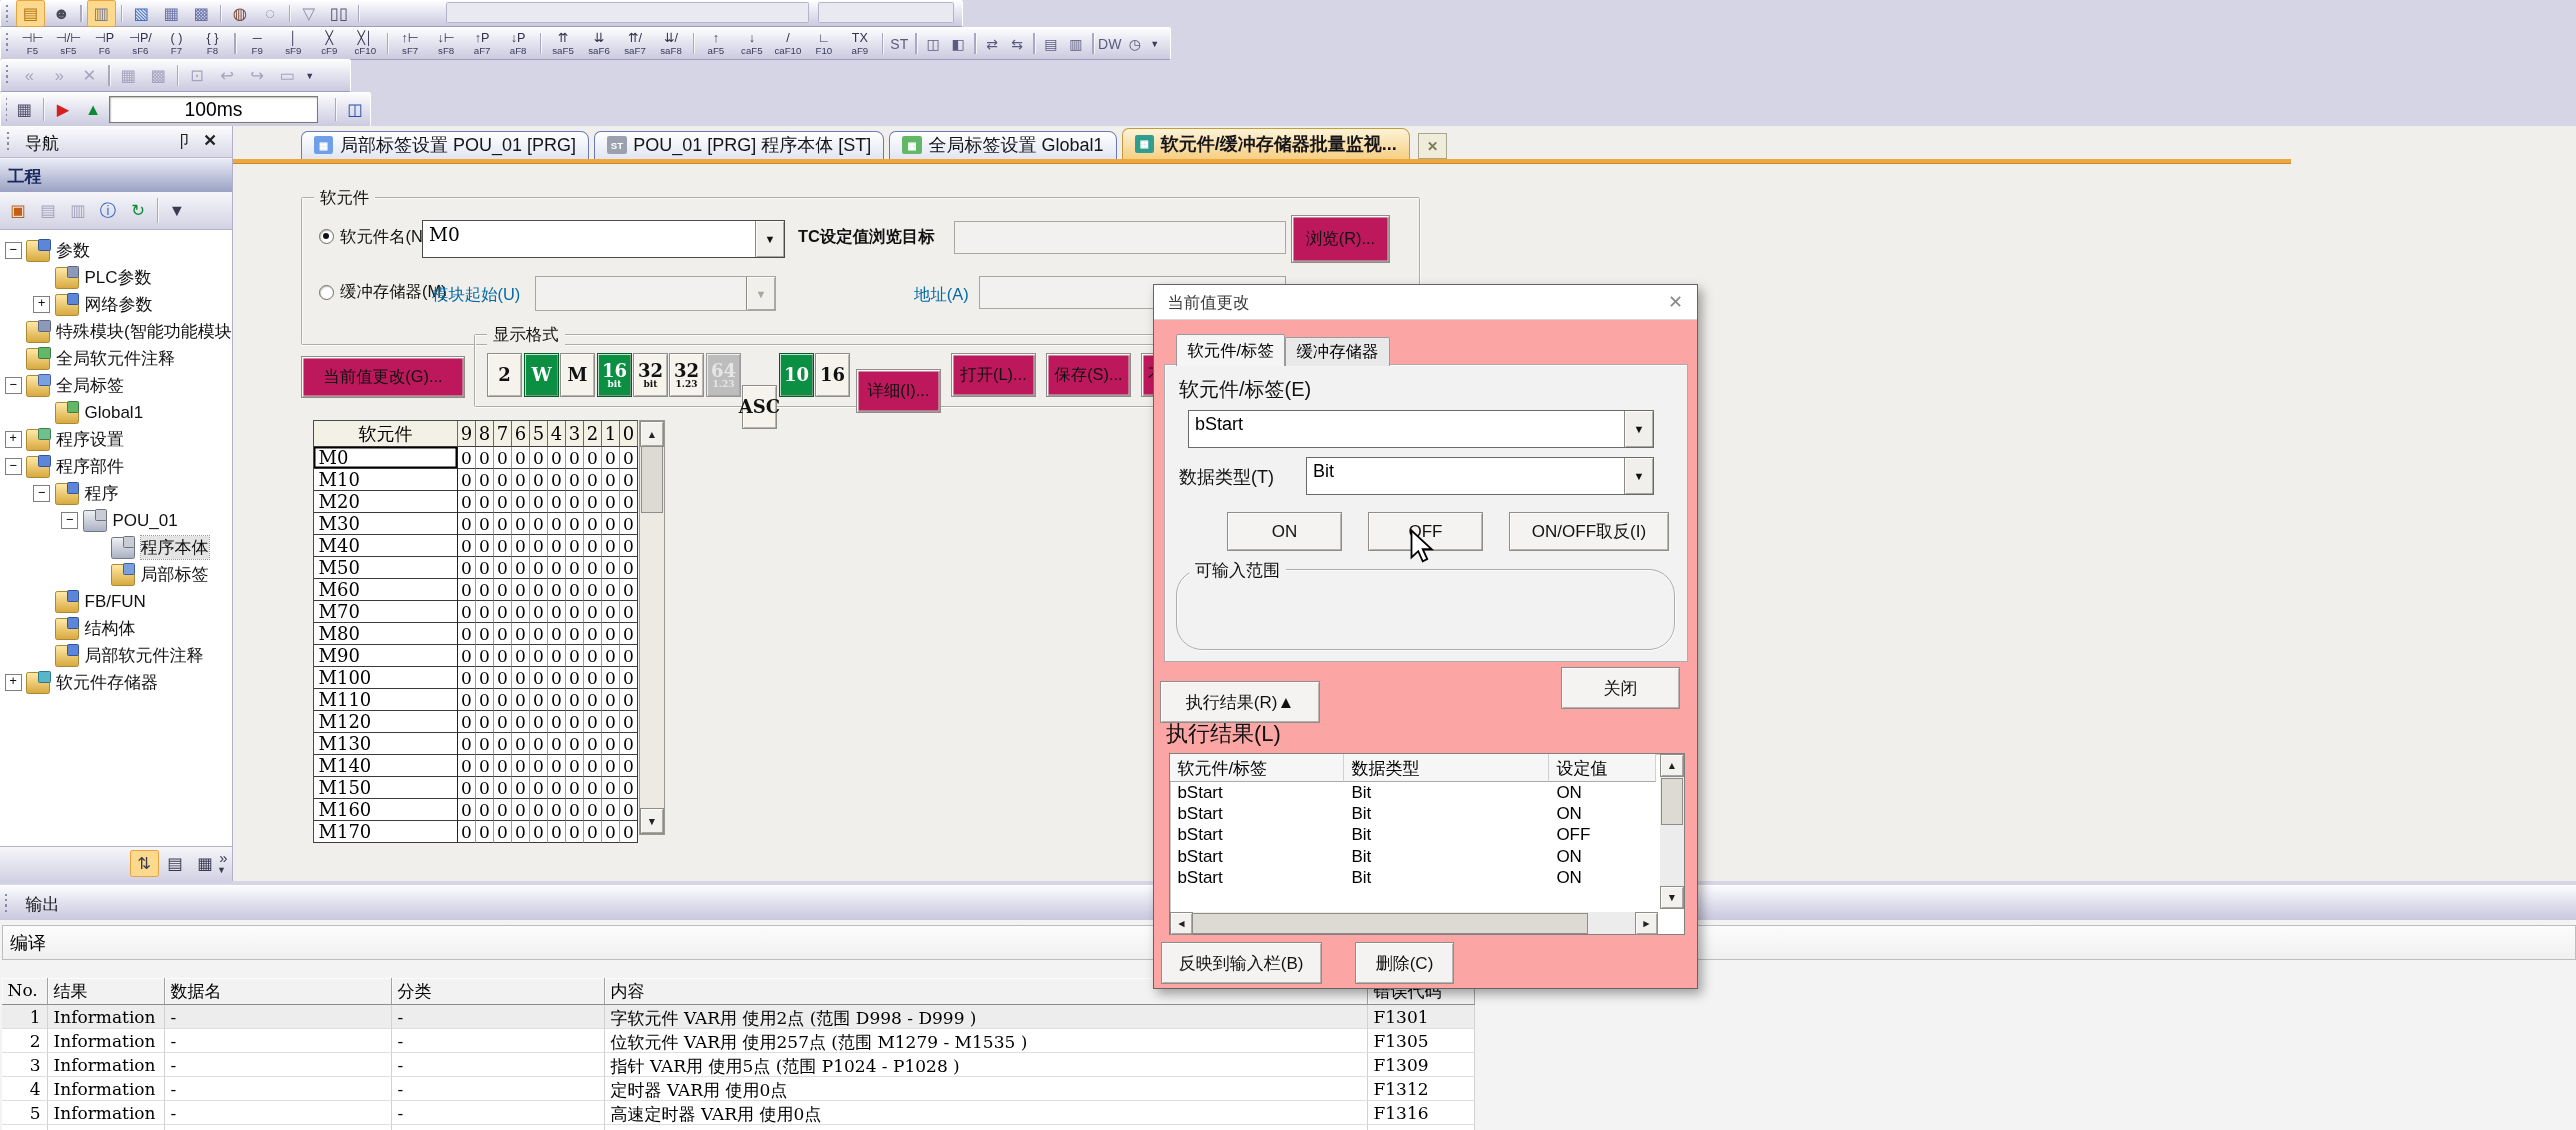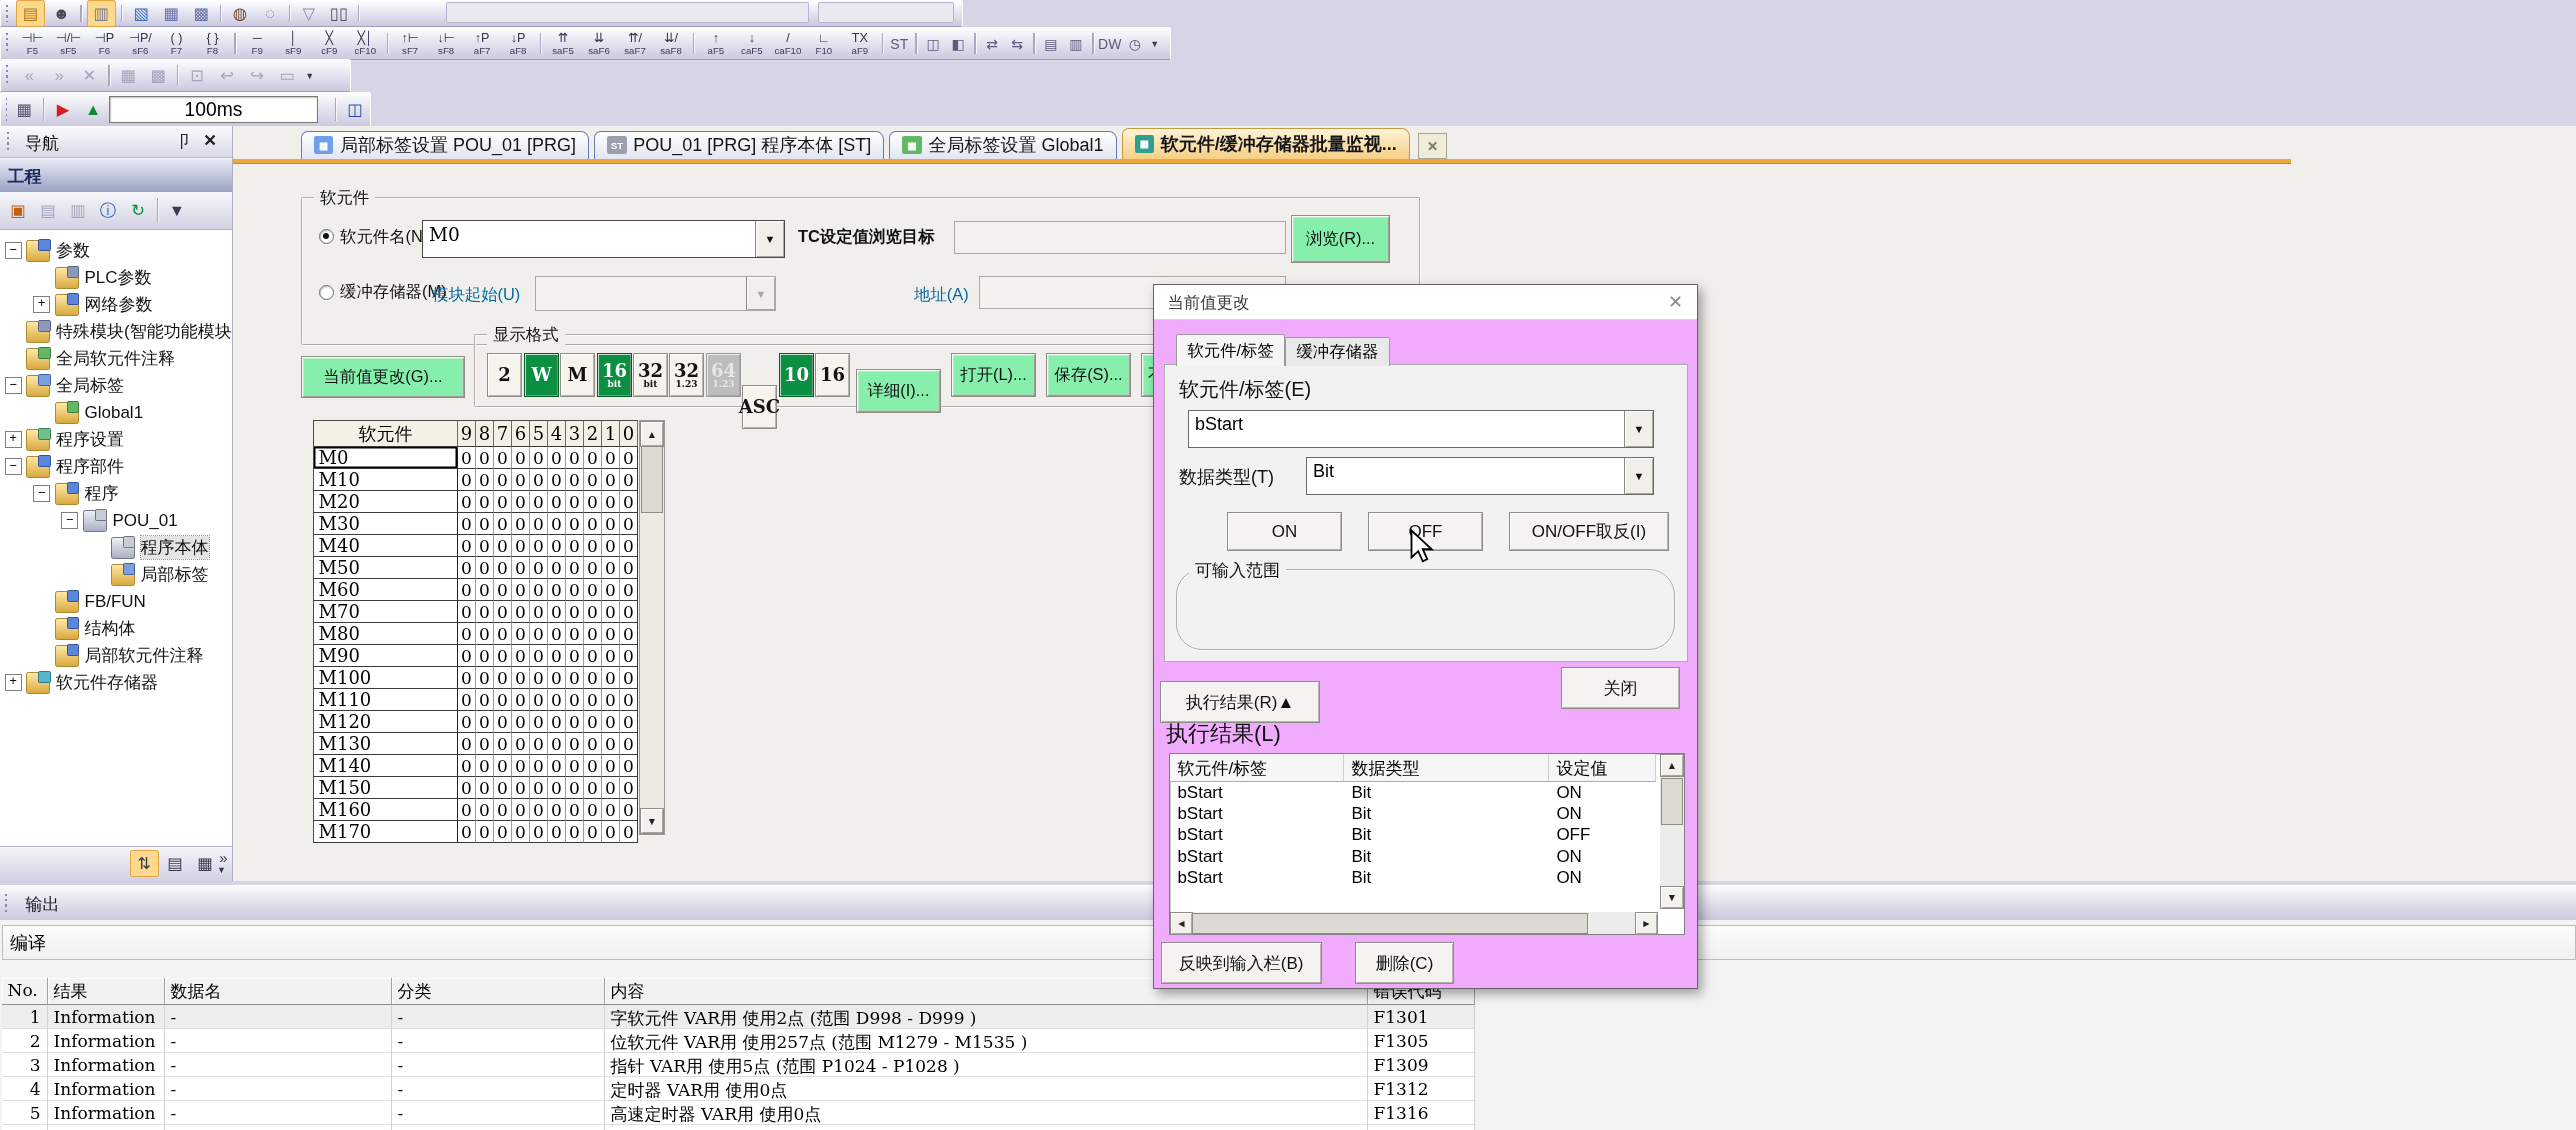--- a/index.html
+++ b/index.html
@@ -12,21 +12,21 @@
   .ti{width:27px;height:25px;margin:0 1.5px;border-radius:2.2px;display:flex;align-items:center;justify-content:center;font-size:16.4px;}
   .ti.hl{background:#fcd98c;border:0.7px solid #e8a33f;}
   .ti.dim{color:#a5a4bd !important;}
   .lbtn{width:36px;height:33px;display:flex;flex-direction:column;align-items:center;justify-content:center;color:#32324e;}
   .lg{font-size:12.6px;line-height:15px;}
   .ll{font-size:9.7px;line-height:9.7px;color:#3c3c5a;}
   .xbtn{width:25px;height:28px;display:flex;flex-direction:column;align-items:center;justify-content:center;color:#5c5b7e;font-size:14px;}
   .flatfield{position:absolute;background:#e9e9f2;border:0.7px solid #b4b3cc;border-radius:1.5px;}
   .ddown{font-size:9px;color:#3c3c5a;margin:0 3px;}
   
-  .b3{background:#86efac;border:0.7px solid #8e8d88;box-shadow:inset 0.7px 0.7px 0 #ffffff,inset -0.7px -0.7px 0 #8f8e89,inset 1.5px 1.5px 0 #eae8e3,inset -1.5px -1.5px 0 #c9c7c1;display:flex;align-items:center;justify-content:center;font-size:16.4px;color:#111;}
+  .b3{background:#be185d;border:0.7px solid #8e8d88;box-shadow:inset 0.7px 0.7px 0 #ffffff,inset -0.7px -0.7px 0 #8f8e89,inset 1.5px 1.5px 0 #eae8e3,inset -1.5px -1.5px 0 #c9c7c1;display:flex;align-items:center;justify-content:center;font-size:16.4px;color:#111;}
   .sunken{background:#fff;border:0.7px solid #7b7a75;box-shadow:inset 0.7px 0.7px 1.5px #aeadA8;}
   .dis{background:#f2f1ef;border:0.7px solid #a8a7a2;box-shadow:none;}
   .gb{position:absolute;border:0.7px solid #aeadA8;box-shadow:inset 0.7px 0.7px 0 #fff,0.7px 0.7px 0 #fff;border-radius:1.5px;}
   .gbl{position:absolute;top:-11px;left:12px;background:#f0efeb;padding:0 6px;font-size:16.4px;color:#111;}
   .radio{position:absolute;width:13.4px;height:13.4px;border-radius:50%;background:#fff;border:0.7px solid #6e6d68;box-shadow:inset 0.7px 0.7px 1.5px #b5b4ae;}
   .radio.on::after{content:"";position:absolute;left:3px;top:3px;width:6px;height:6px;border-radius:50%;background:#111;}
   .lbl{position:absolute;font-size:16.4px;color:#111;white-space:nowrap;}
   .lbl.gray{color:#0369a1;}
   .combo{position:absolute;background:#fff;border:0.7px solid #4a4a46;display:flex;}
   .combo .val{flex:1;font-size:18.6px;padding:3px 6px;font-family:"DejaVu Serif",serif;}
@@ -57,21 +57,21 @@
   #dev-grid .hc{background:#f3f0e6;border-right:0.7px solid #6b6a66;border-bottom:0.7px solid #3a3a38;font-size:18px;display:flex;align-items:center;justify-content:center;height:25px;}
   #dev-grid .nc{border-right:1.5px solid #222;border-bottom:0.7px solid #3a3a38;font-size:18px;padding-left:4.5px;display:flex;align-items:center;height:21px;}
   #dev-grid .bc{border-right:0.7px solid #9c9c98;border-bottom:0.7px solid #3a3a38;font-size:17px;display:flex;align-items:center;justify-content:center;height:21px;}
   #dev-grid .bc.last{border-right:0.7px solid #3a3a38;}
   #dev-grid .nc.sel{box-shadow:inset 0 0 0 1.5px #000;}
   
   .sb{position:absolute;background:#eceae3;border:0.7px solid #9a9994;}
   .sbb{position:absolute;left:0;right:0;height:24px;background:#f3f1ed;border:0.7px solid #8e8d88;box-shadow:inset 0.7px 0.7px 0 #fff,inset -0.7px -0.7px 0 #8f8e89;display:flex;align-items:center;justify-content:center;font-size:10.4px;color:#222;}
   .sbt{position:absolute;left:0.7px;right:0.7px;background:#dcdad2;border:0.7px solid #8e8d88;}
   
-  #dlg{left:1153px;top:284px;width:543px;height:703px;background:#f0abfc;border:0.7px solid #646464;box-shadow:3.7px 4.5px 10.4px rgba(0,0,0,.35);z-index:50;}
+  #dlg{left:1153px;top:284px;width:543px;height:703px;background:#fca5a5;border:0.7px solid #646464;box-shadow:3.7px 4.5px 10.4px rgba(0,0,0,.35);z-index:50;}
   #dlg .tit{position:absolute;left:0;top:0;right:0;height:34px;background:#fff;border-bottom:0.7px solid #d7d7d7;}
   #dlg .tit span{position:absolute;left:13.4px;top:7.4px;font-size:16.4px;color:#3c3c3c;}
   #dlg .close{position:absolute;right:9px;top:6px;width:25px;height:22px;color:#8a8a8a;font-size:18px;display:flex;align-items:center;justify-content:center;}
   .dtab{position:absolute;height:28px;padding:0 10.4px;font-size:16.4px;display:flex;align-items:center;border:0.7px solid #9a9a9a;border-bottom:none;border-radius:2.2px 2.2px 0 0;}
   .dtab.on{background:#f5f5f5;z-index:3;height:31px;}
   .dtab.offt{background:#e9e9e9;top:52px;z-index:1;}
   .dpage{position:absolute;background:#f2f2f2;border:0.7px solid #aCaCaC;box-shadow:inset 0.7px 0.7px 0 #fff;}
   .dbtn{position:absolute;background:#f4f3f1;border:0.7px solid #8e8d88;box-shadow:inset 0.7px 0.7px 0 #fff,inset -0.7px -0.7px 0 #9f9e99;display:flex;align-items:center;justify-content:center;font-size:17px;color:#111;}
   #dlg-list{position:absolute;background:#fff;border:0.7px solid #808080;box-shadow:inset 0.7px 0.7px 0 #b9b9b9;}
   .dlh{display:grid;grid-template-columns:174px 205px 107px;}

